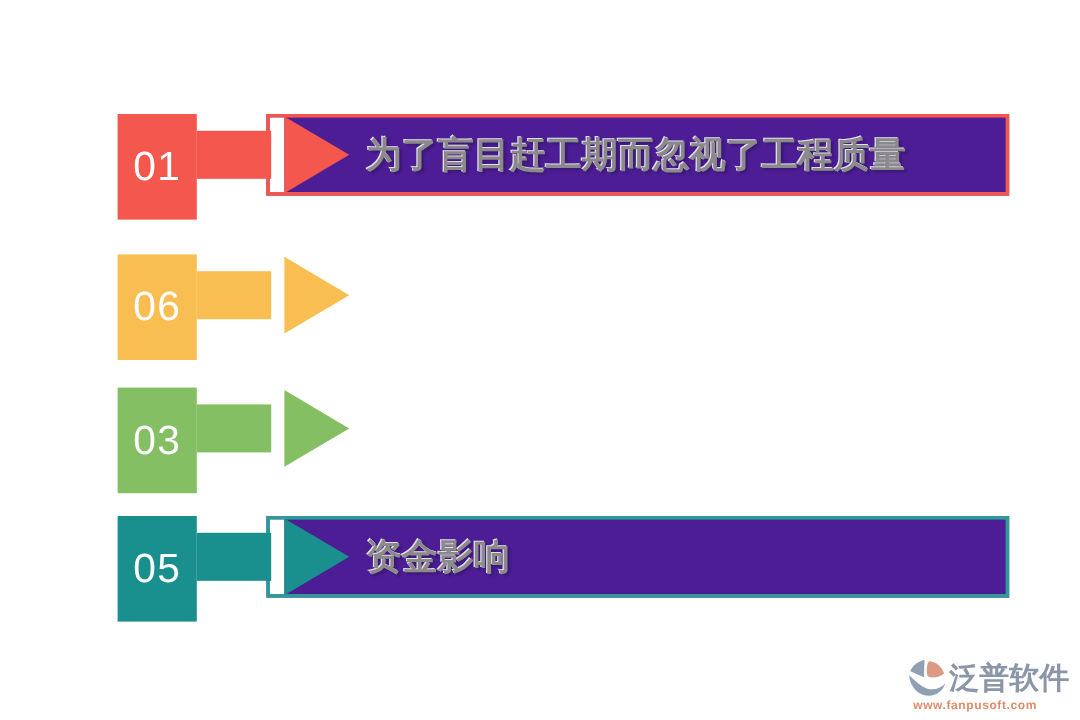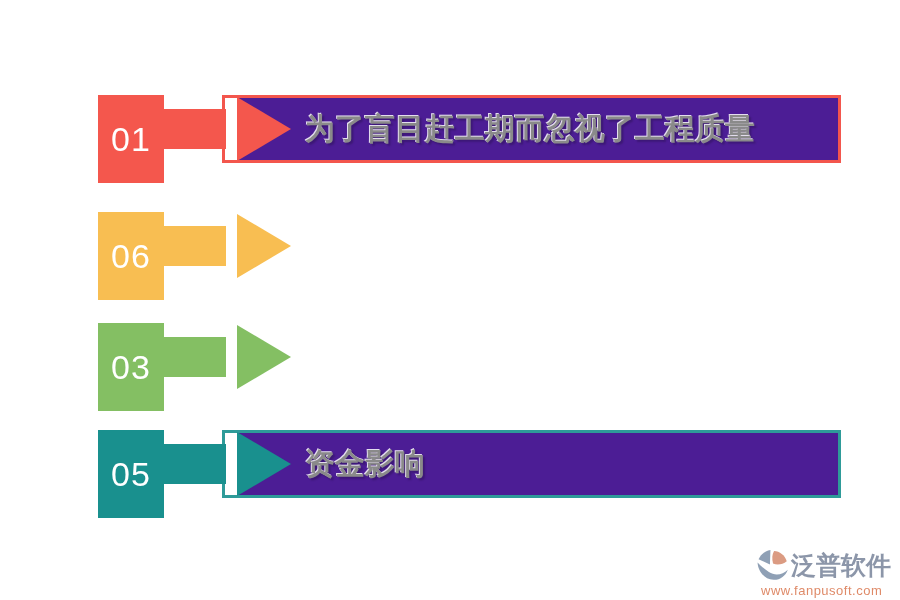--- a/index.html
+++ b/index.html
@@ -107,22 +107,22 @@
   .brand-name {
     font-size: 25px;
     font-weight: bold;
     color: #8C96A9;
     line-height: 1;
     white-space: nowrap;
   }
   .brand-url {
     margin-top: 1px;
     padding-left: 5px;
-    font-size: 13px;
-    font-weight: normal;
+    font-size: 10px;
+    font-weight: bold;
     letter-spacing: 0.5px;
     color: #DF8A68;
     white-space: nowrap;
   }
 </style>
 </head>
 <body>
 
 <div class="canvas">
 

